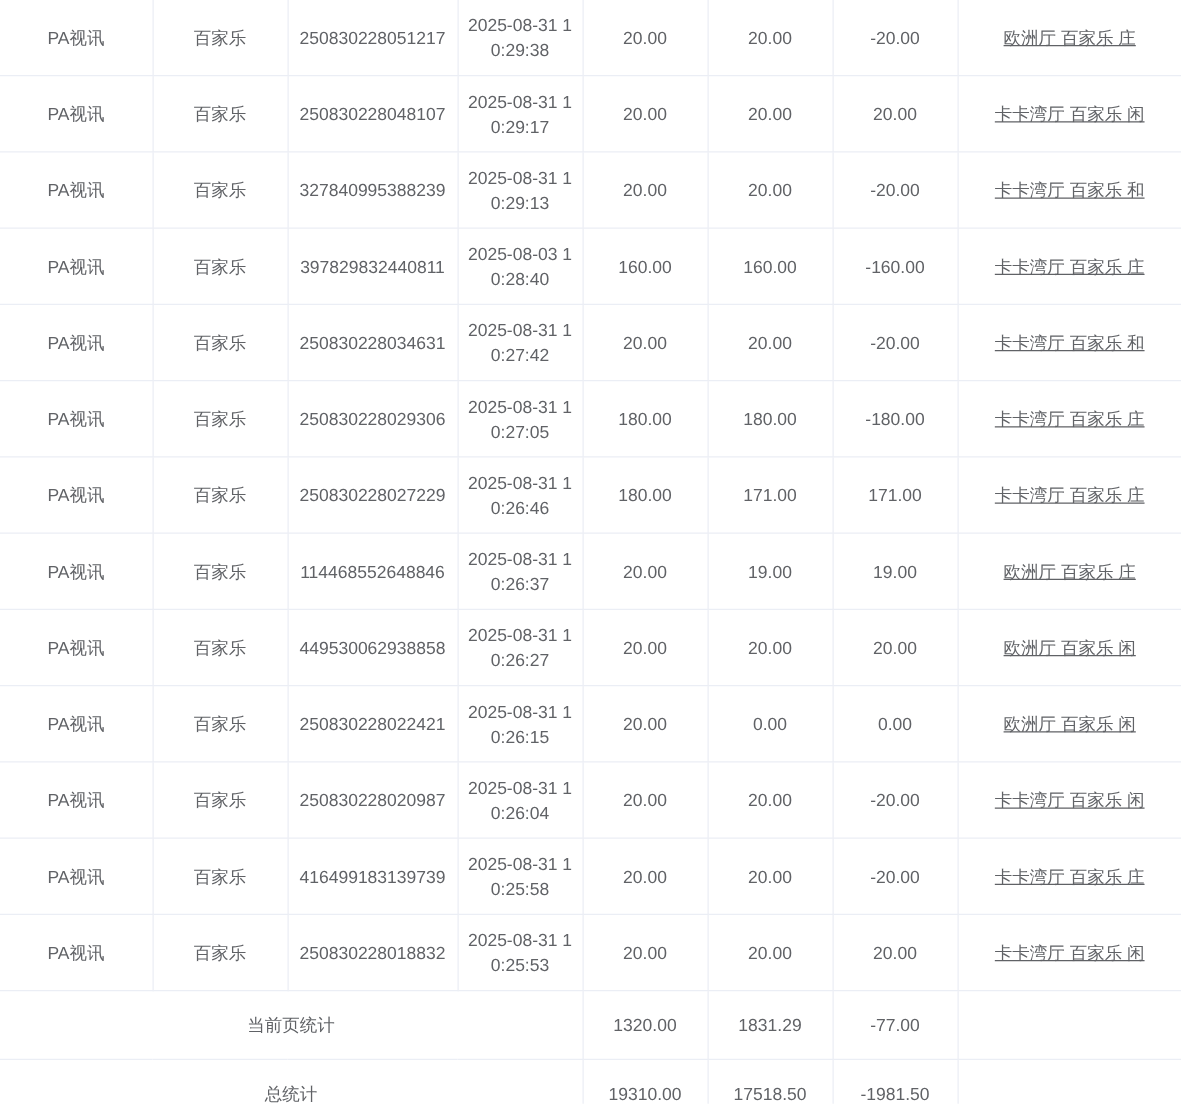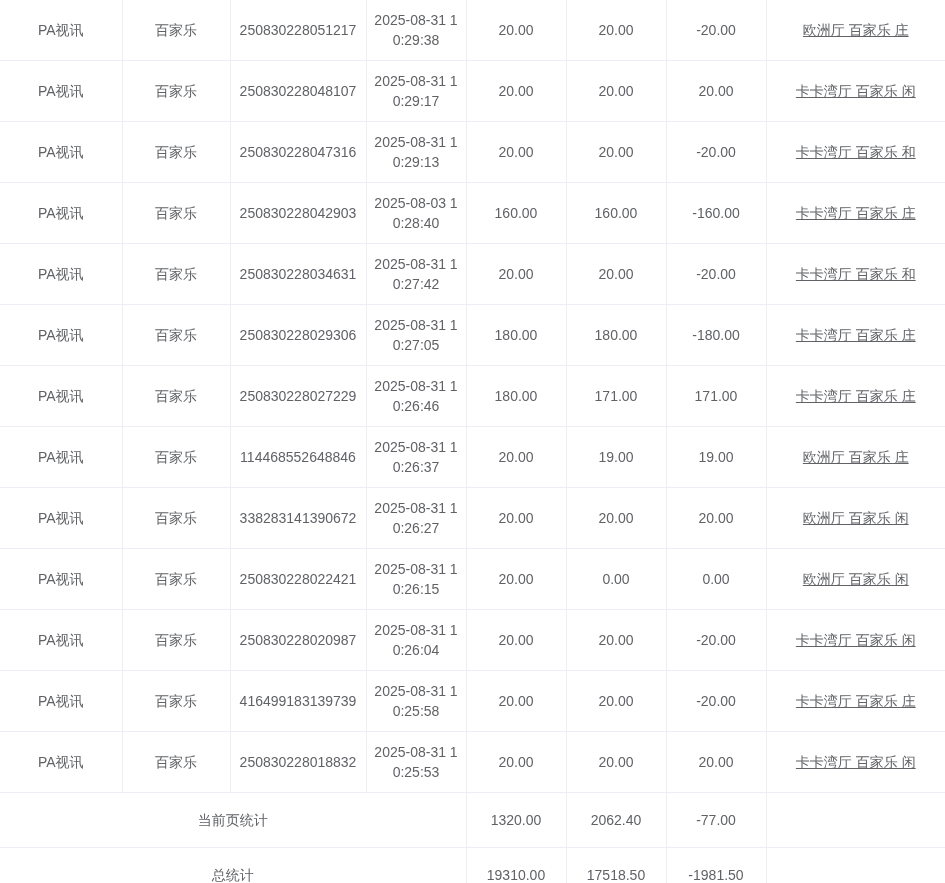--- a/index.html
+++ b/index.html
@@ -111,32 +111,32 @@
         <td class="cell-time">2025-08-31 10:29:17</td>
         <td>20.00</td>
         <td>20.00</td>
         <td>20.00</td>
         <td class="cell-detail last-col">卡卡湾厅 百家乐 闲</td>
       </tr>
 
       <tr class="row-tall">
         <td>PA视讯</td>
         <td>百家乐</td>
-        <td class="cell-id">250830228047316</td>
+        <td class="cell-id">327840995388239</td>
         <td class="cell-time">2025-08-31 10:29:13</td>
         <td>20.00</td>
         <td>20.00</td>
         <td>-20.00</td>
         <td class="cell-detail last-col">卡卡湾厅 百家乐 和</td>
       </tr>
 
       <tr class="row-tall">
         <td>PA视讯</td>
         <td>百家乐</td>
-        <td class="cell-id">250830228042903</td>
+        <td class="cell-id">397829832440811</td>
         <td class="cell-time">2025-08-03 10:28:40</td>
         <td>160.00</td>
         <td>160.00</td>
         <td>-160.00</td>
         <td class="cell-detail last-col">卡卡湾厅 百家乐 庄</td>
       </tr>
 
       <tr class="row-tall">
         <td>PA视讯</td>
         <td>百家乐</td>
@@ -177,21 +177,21 @@
         <td class="cell-time">2025-08-31 10:26:37</td>
         <td>20.00</td>
         <td>19.00</td>
         <td>19.00</td>
         <td class="cell-detail last-col">欧洲厅 百家乐 庄</td>
       </tr>
 
       <tr class="row-tall">
         <td>PA视讯</td>
         <td>百家乐</td>
-        <td class="cell-id">338283141390672</td>
+        <td class="cell-id">449530062938858</td>
         <td class="cell-time">2025-08-31 10:26:27</td>
         <td>20.00</td>
         <td>20.00</td>
         <td>20.00</td>
         <td class="cell-detail last-col">欧洲厅 百家乐 闲</td>
       </tr>
 
       <tr class="row-tall">
         <td>PA视讯</td>
         <td>百家乐</td>
@@ -232,21 +232,21 @@
         <td class="cell-time">2025-08-31 10:25:53</td>
         <td>20.00</td>
         <td>20.00</td>
         <td>20.00</td>
         <td class="cell-detail last-col">卡卡湾厅 百家乐 闲</td>
       </tr>
 
       <tr class="summary-row">
         <td class="summary-label" colspan="4">当前页统计</td>
         <td>1320.00</td>
-        <td>2062.40</td>
+        <td>1831.29</td>
         <td>-77.00</td>
         <td class="last-col empty-cell"></td>
       </tr>
 
       <tr class="summary-row">
         <td class="summary-label" colspan="4">总统计</td>
         <td>19310.00</td>
         <td>17518.50</td>
         <td>-1981.50</td>
         <td class="last-col empty-cell"></td>

